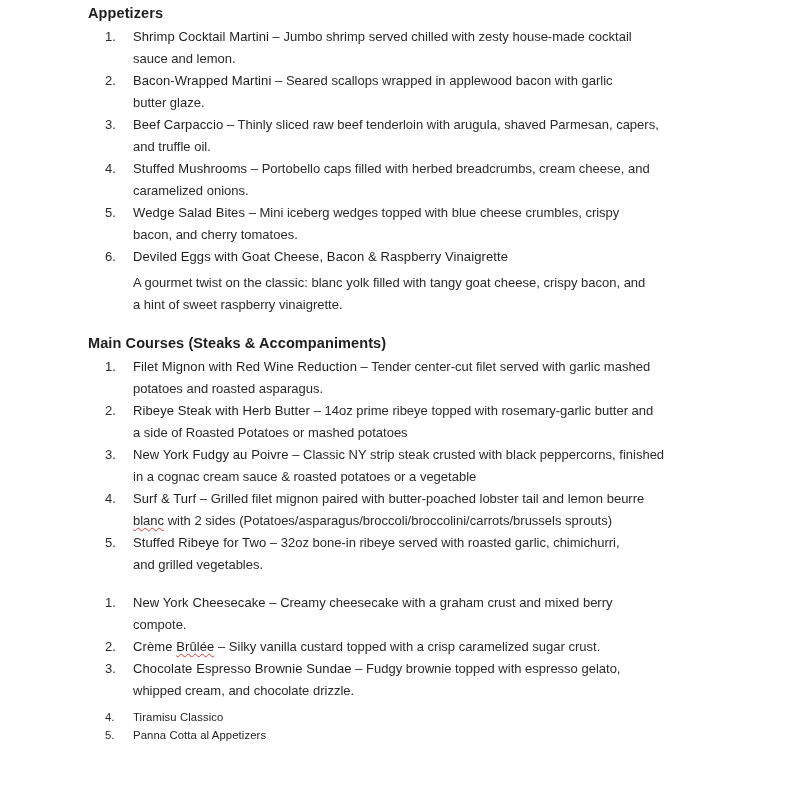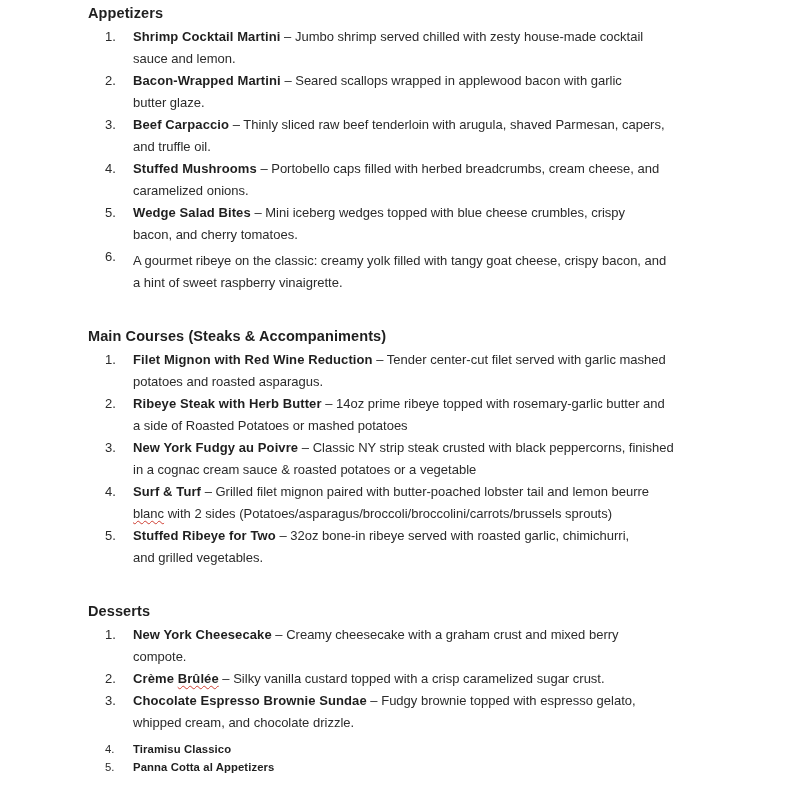--- a/index.html
+++ b/index.html
@@ -13,21 +13,21 @@
   .page {
     position: relative;
     width: 800px; height: 800px;
     background: var(--bg-color, #ffffff);
     overflow: hidden;
   }
   .content {
     padding: 2px 0 0 88px;
     width: 656px;
   }
-  .menu-section + .menu-section { margin-top: 31px; }
+  .menu-section + .menu-section { margin-top: 16px; }
   .section-title {
     font-size: 14.5px;
     line-height: 22px;
     font-weight: 700;
     color: var(--heading-color, #1f1f1f);
     margin-bottom: 2px;
     letter-spacing: 0.1px;
   }
   .menu-item {
     display: flex;
@@ -42,21 +42,21 @@
   }
   .menu-item.small + .menu-item.small { margin-top: 0; }
   .item-number {
     flex: 0 0 28px;
     white-space: pre;
   }
   .item-content {
     flex: 1 1 auto;
     white-space: pre-wrap;
   }
-  .item-title { font-weight: 700; color: var(--heading-color, #1f1f1f); letter-spacing: 0.1px; }
+  .item-title { font-weight: 400; color: var(--heading-color, #1f1f1f); letter-spacing: 0.1px; }
   .item-desc { font-weight: 400; }
   .item-desc.block { display: block; margin-top: 4px; }
   .menu-item.small .item-desc.block { margin-top: 0; }
   .seg.squiggle {
     text-decoration: underline;
     text-decoration-style: wavy;
     text-decoration-color: var(--squiggle-color, #cf3f33);
     text-decoration-thickness: 1px;
     text-underline-offset: 2px;
     text-decoration-skip-ink: none;
@@ -97,21 +97,21 @@
           <div class="item-content"><span class="item-title"><span class="seg">Stuffed Mushrooms</span></span><span class="item-desc"><span class="seg"> – Portobello caps filled with herbed breadcrumbs, cream cheese, and
 caramelized onions.</span></span></div>
         </div>
         <div class="menu-item">
           <span class="item-number">5.</span>
           <div class="item-content"><span class="item-title"><span class="seg">Wedge Salad Bites</span></span><span class="item-desc"><span class="seg"> – Mini iceberg wedges topped with blue cheese crumbles, crispy
 bacon, and cherry tomatoes.</span></span></div>
         </div>
         <div class="menu-item">
           <span class="item-number">6.</span>
-          <div class="item-content"><div class="item-desc block"><span class="seg">A gourmet ribeye on the classic: creamy yolk filled with tangy goat cheese, crispy bacon, and
+          <div class="item-content"><span class="item-title"><span class="seg">Deviled Eggs with Goat Cheese, Bacon &amp; Raspberry Vinaigrette</span></span><div class="item-desc block"><span class="seg">A gourmet twist on the classic: blanc yolk filled with tangy goat cheese, crispy bacon, and
 a hint of sweet raspberry vinaigrette.</span></div></div>
         </div>
       </section>
       <section class="menu-section">
         <div class="section-title">Main Courses (Steaks &amp; Accompaniments)</div>
         <div class="menu-item">
           <span class="item-number">1.</span>
           <div class="item-content"><span class="item-title"><span class="seg">Filet Mignon with Red Wine Reduction</span></span><span class="item-desc"><span class="seg"> – Tender center-cut filet served with garlic mashed
 potatoes and roasted asparagus.</span></span></div>
         </div>
@@ -130,21 +130,20 @@
           <div class="item-content"><span class="item-title"><span class="seg">Surf &amp; Turf</span></span><span class="item-desc"><span class="seg"> – Grilled filet mignon paired with butter-poached lobster tail and lemon beurre
 </span><span class="seg squiggle">blanc</span><span class="seg"> with 2 sides (Potatoes/asparagus/broccoli/broccolini/carrots/brussels sprouts)</span></span></div>
         </div>
         <div class="menu-item">
           <span class="item-number">5.</span>
           <div class="item-content"><span class="item-title"><span class="seg">Stuffed Ribeye for Two</span></span><span class="item-desc"><span class="seg"> – 32oz bone-in ribeye served with roasted garlic, chimichurri,
 and grilled vegetables.</span></span></div>
         </div>
       </section>
       <section class="menu-section">
-        <div class="section-title">Desserts</div>
         <div class="menu-item">
           <span class="item-number">1.</span>
           <div class="item-content"><span class="item-title"><span class="seg">New York Cheesecake</span></span><span class="item-desc"><span class="seg"> – Creamy cheesecake with a graham crust and mixed berry
 compote.</span></span></div>
         </div>
         <div class="menu-item">
           <span class="item-number">2.</span>
           <div class="item-content"><span class="item-title"><span class="seg">Crème </span><span class="seg squiggle">Brûlée</span></span><span class="item-desc"><span class="seg"> – Silky vanilla custard topped with a crisp caramelized sugar crust.</span></span></div>
         </div>
         <div class="menu-item">

